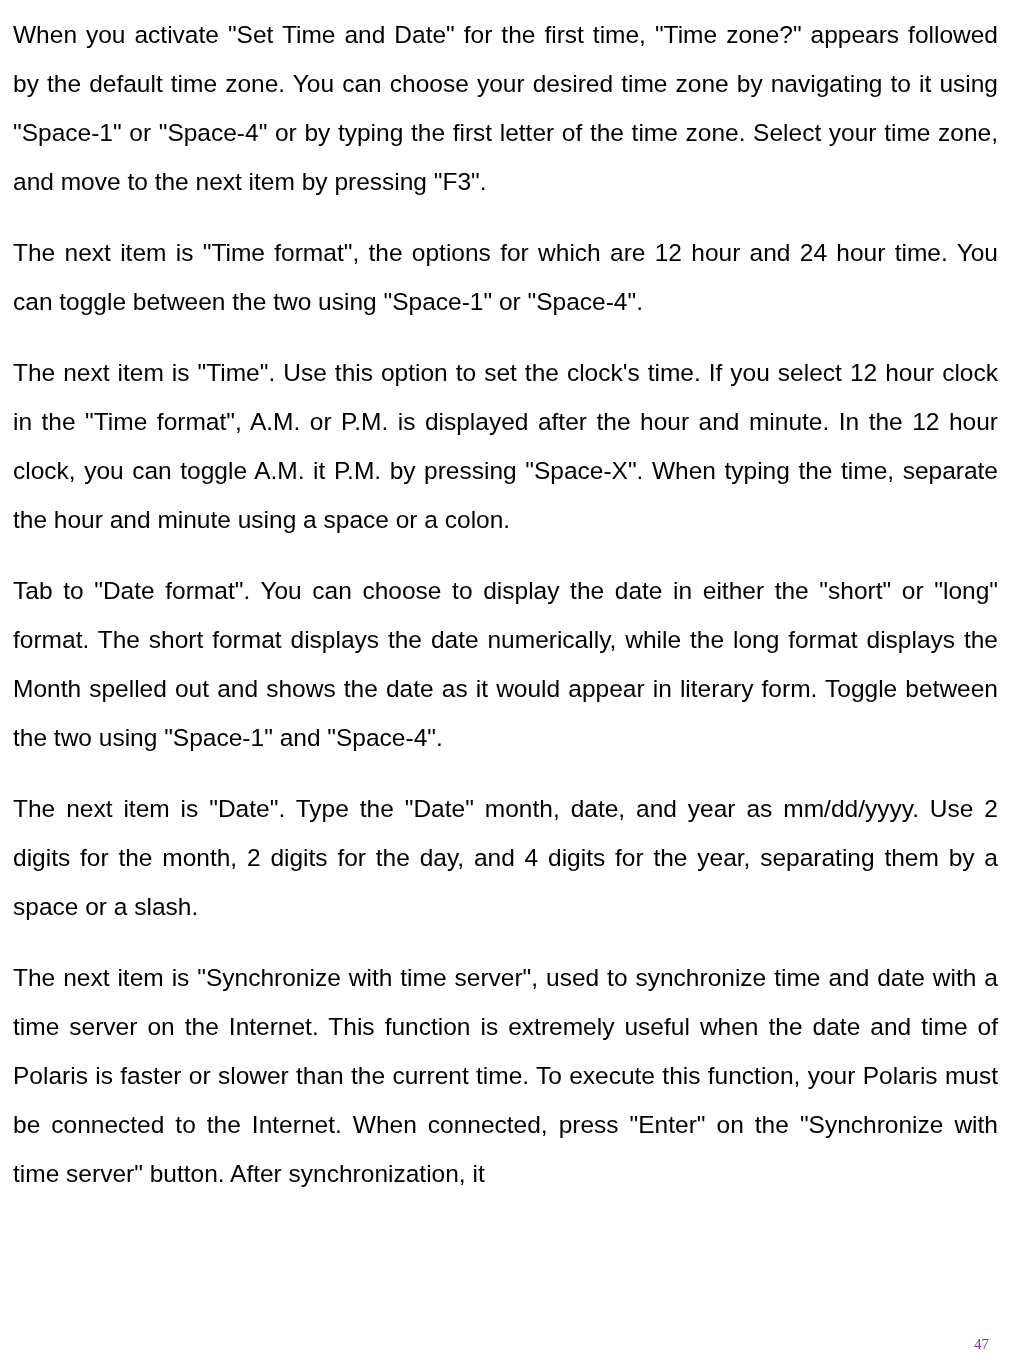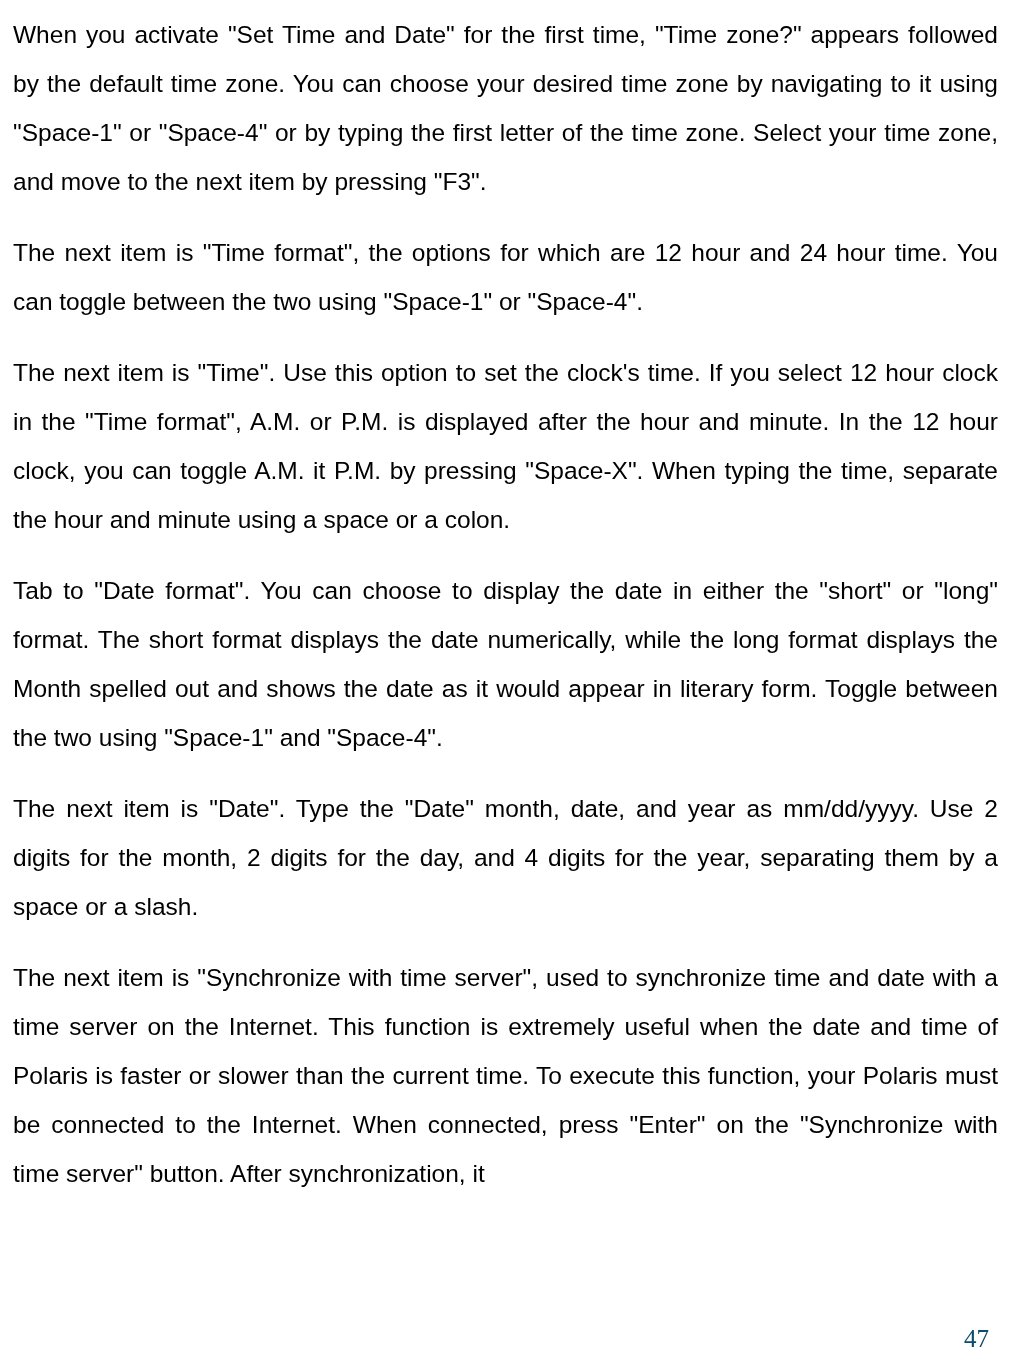--- a/index.html
+++ b/index.html
@@ -21,22 +21,22 @@
       line-height: 2.0;
     }
     .para {
       margin-bottom: 22px;
       text-align: justify;
     }
     .page-number {
       position: absolute;
       bottom: 18px;
       right: 22px;
-      font-size: 25px;
-      color: #0c4a6e;
+      font-size: 15px;
+      color: #a21caf;
       font-family: Georgia, serif;
     }
   </style>
 </head>
 <body>
 
 <div class="content">
   <p class="para">When you activate "Set Time and Date" for the first time, "Time zone?" appears followed by the default time zone. You can choose your desired time zone by navigating to it using "Space-1" or "Space-4" or by typing the first letter of the time zone. Select your time zone, and move to the next item by pressing "F3".</p>
   <p class="para">The next item is "Time format", the options for which are 12 hour and 24 hour time. You can toggle between the two using "Space-1" or "Space-4".</p>
   <p class="para">The next item is "Time". Use this option to set the clock's time. If you select 12 hour clock in the "Time format", A.M. or P.M. is displayed after the hour and minute. In the 12 hour clock, you can toggle A.M. it P.M. by pressing "Space-X". When typing the time, separate the hour and minute using a space or a colon.</p>

